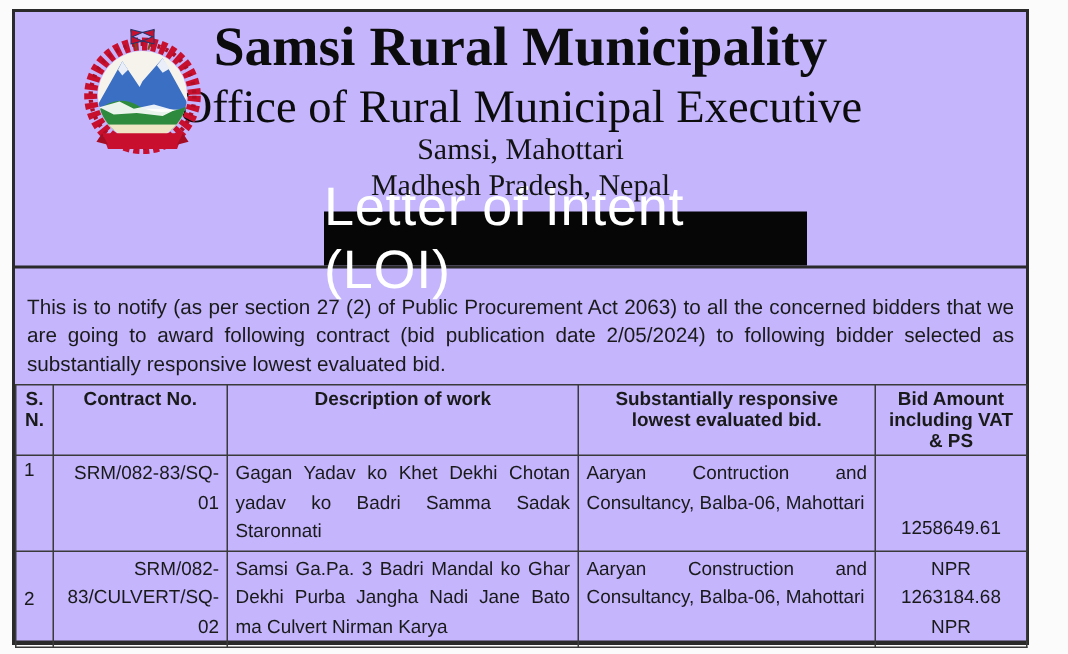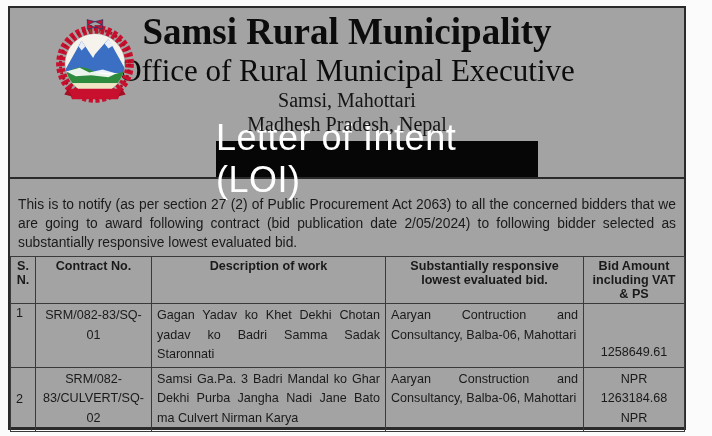--- a/index.html
+++ b/index.html
@@ -3,21 +3,21 @@
 <meta charset="utf-8">
 <style>
   * { margin: 0; padding: 0; box-sizing: border-box; }
   html, body { width: 712px; height: 436px; background: #fbfbfb; overflow: hidden; }
   body { font-family: "Liberation Sans", sans-serif; color: #111; }
 
   .document {
     position: absolute;
     left: 8px; top: 6px;
     width: 678px; height: 424px;
-    background: #a3a3a3;
+    background: #c4b5fd;
     border: 2px solid #2a2a2a;
     border-bottom-width: 3px;
   }
 
   
   .header { position: relative; text-align: center; padding-top: 4px; }
   .emblem { position: absolute; left: 36px; top: 4px; width: 98px; height: 96px; }
   .doc-title {
     font-family: "Liberation Serif", serif;
     font-size: 37px; font-weight: 700; line-height: 1.1; color: #0c0c0c;
@@ -73,21 +73,21 @@
   table.loi-table th { font-weight: 700; text-align: center; height: 38px; }
   th.col-sn { text-align: left; padding-left: 3px; }
   col.c-sn { width: 25px; }
   col.c-contract { width: 116px; }
   col.c-desc { width: 234px; }
   col.c-bidder { width: 198px; }
   col.c-bid { width: 101px; }
 
   td.cell-sn { text-align: left; padding-left: 4px; }
   td.cell-sn.mid { vertical-align: middle; }
-  td.cell-contract { text-align: center; line-height: 1.55; }
+  td.cell-contract { text-align: right; line-height: 1.55; }
   td.cell-desc { text-align: justify; line-height: 1.55; }
   td.cell-bidder { text-align: justify; line-height: 1.55; }
   td.cell-bid { text-align: center; }
   td.cell-bid.bottom { vertical-align: bottom; padding-bottom: 4px; }
   td.cell-bid .bid-line { line-height: 1.55; }
   tr.row-1 td { height: 41px; }
   tr.row-2 td { height: 60px; }
 </style>
 </head>
 <body>

